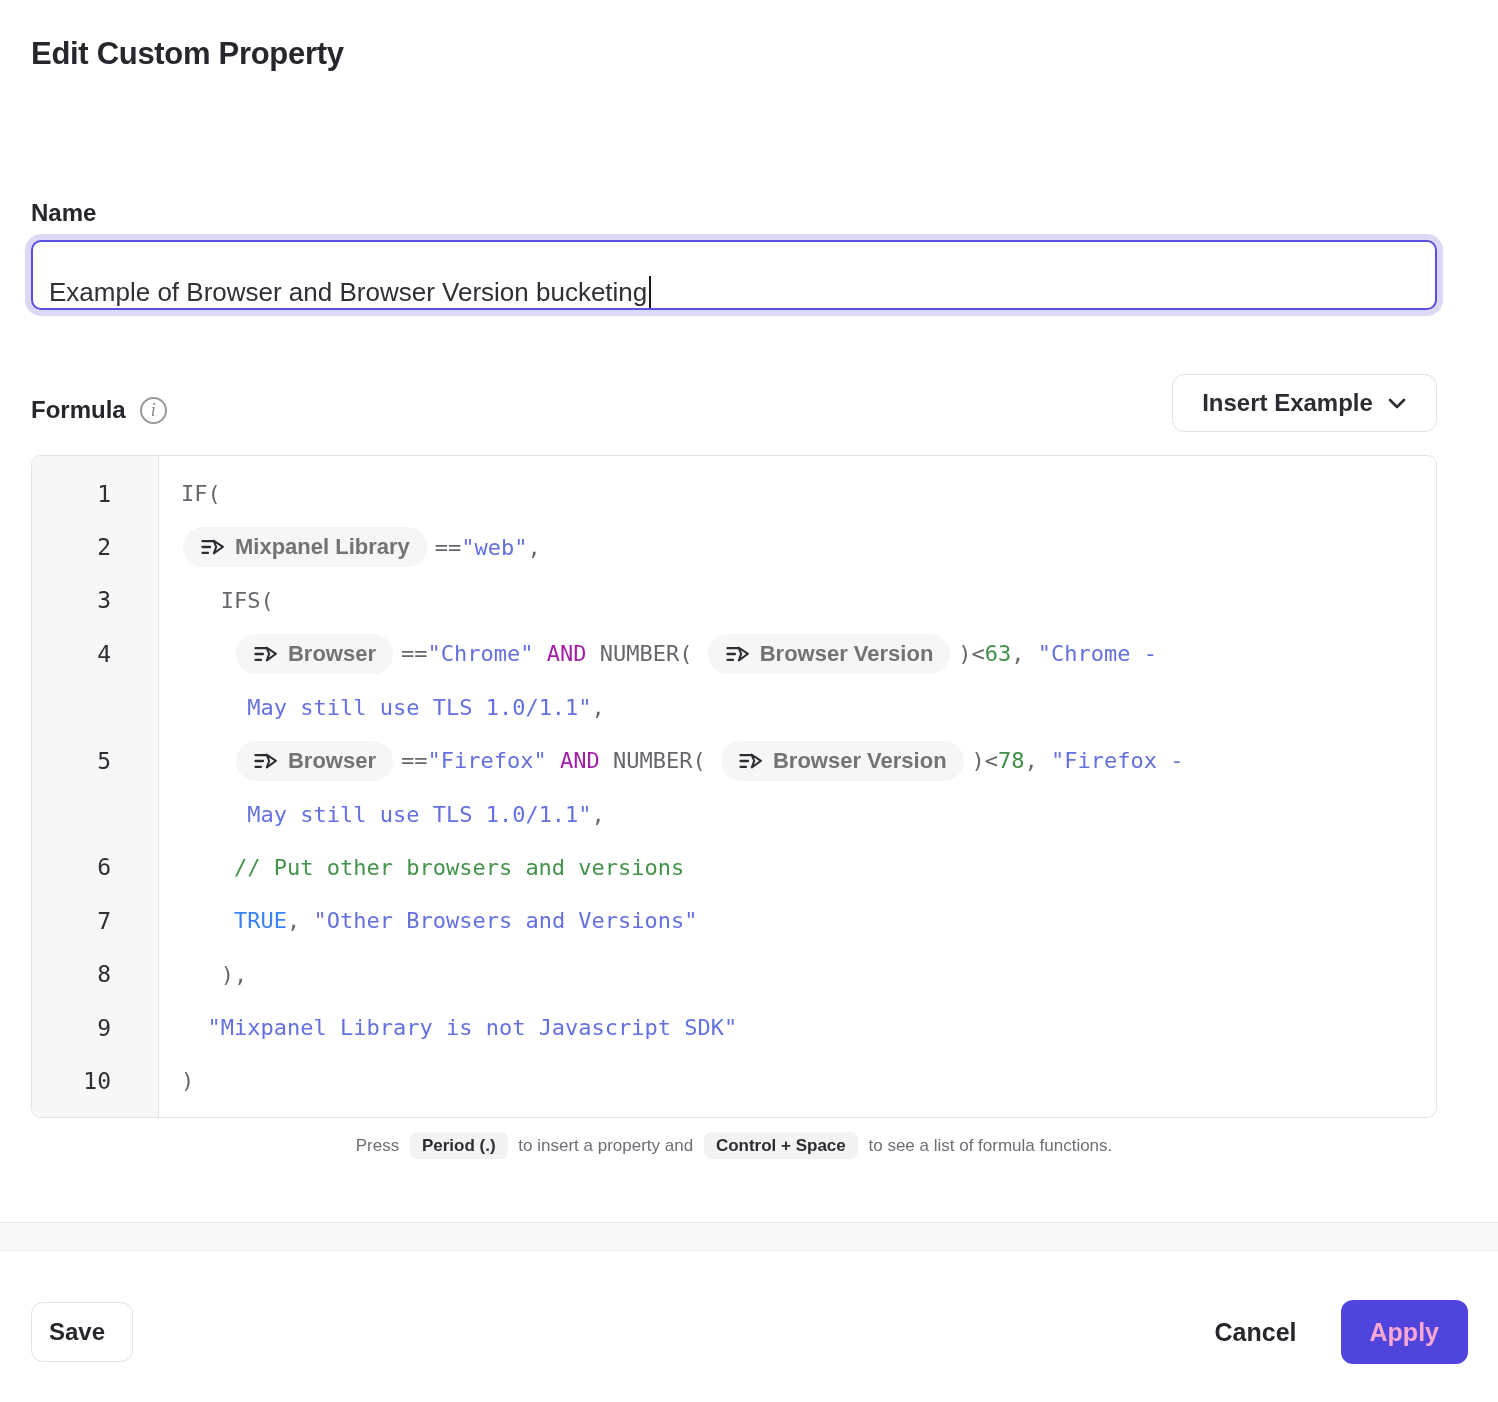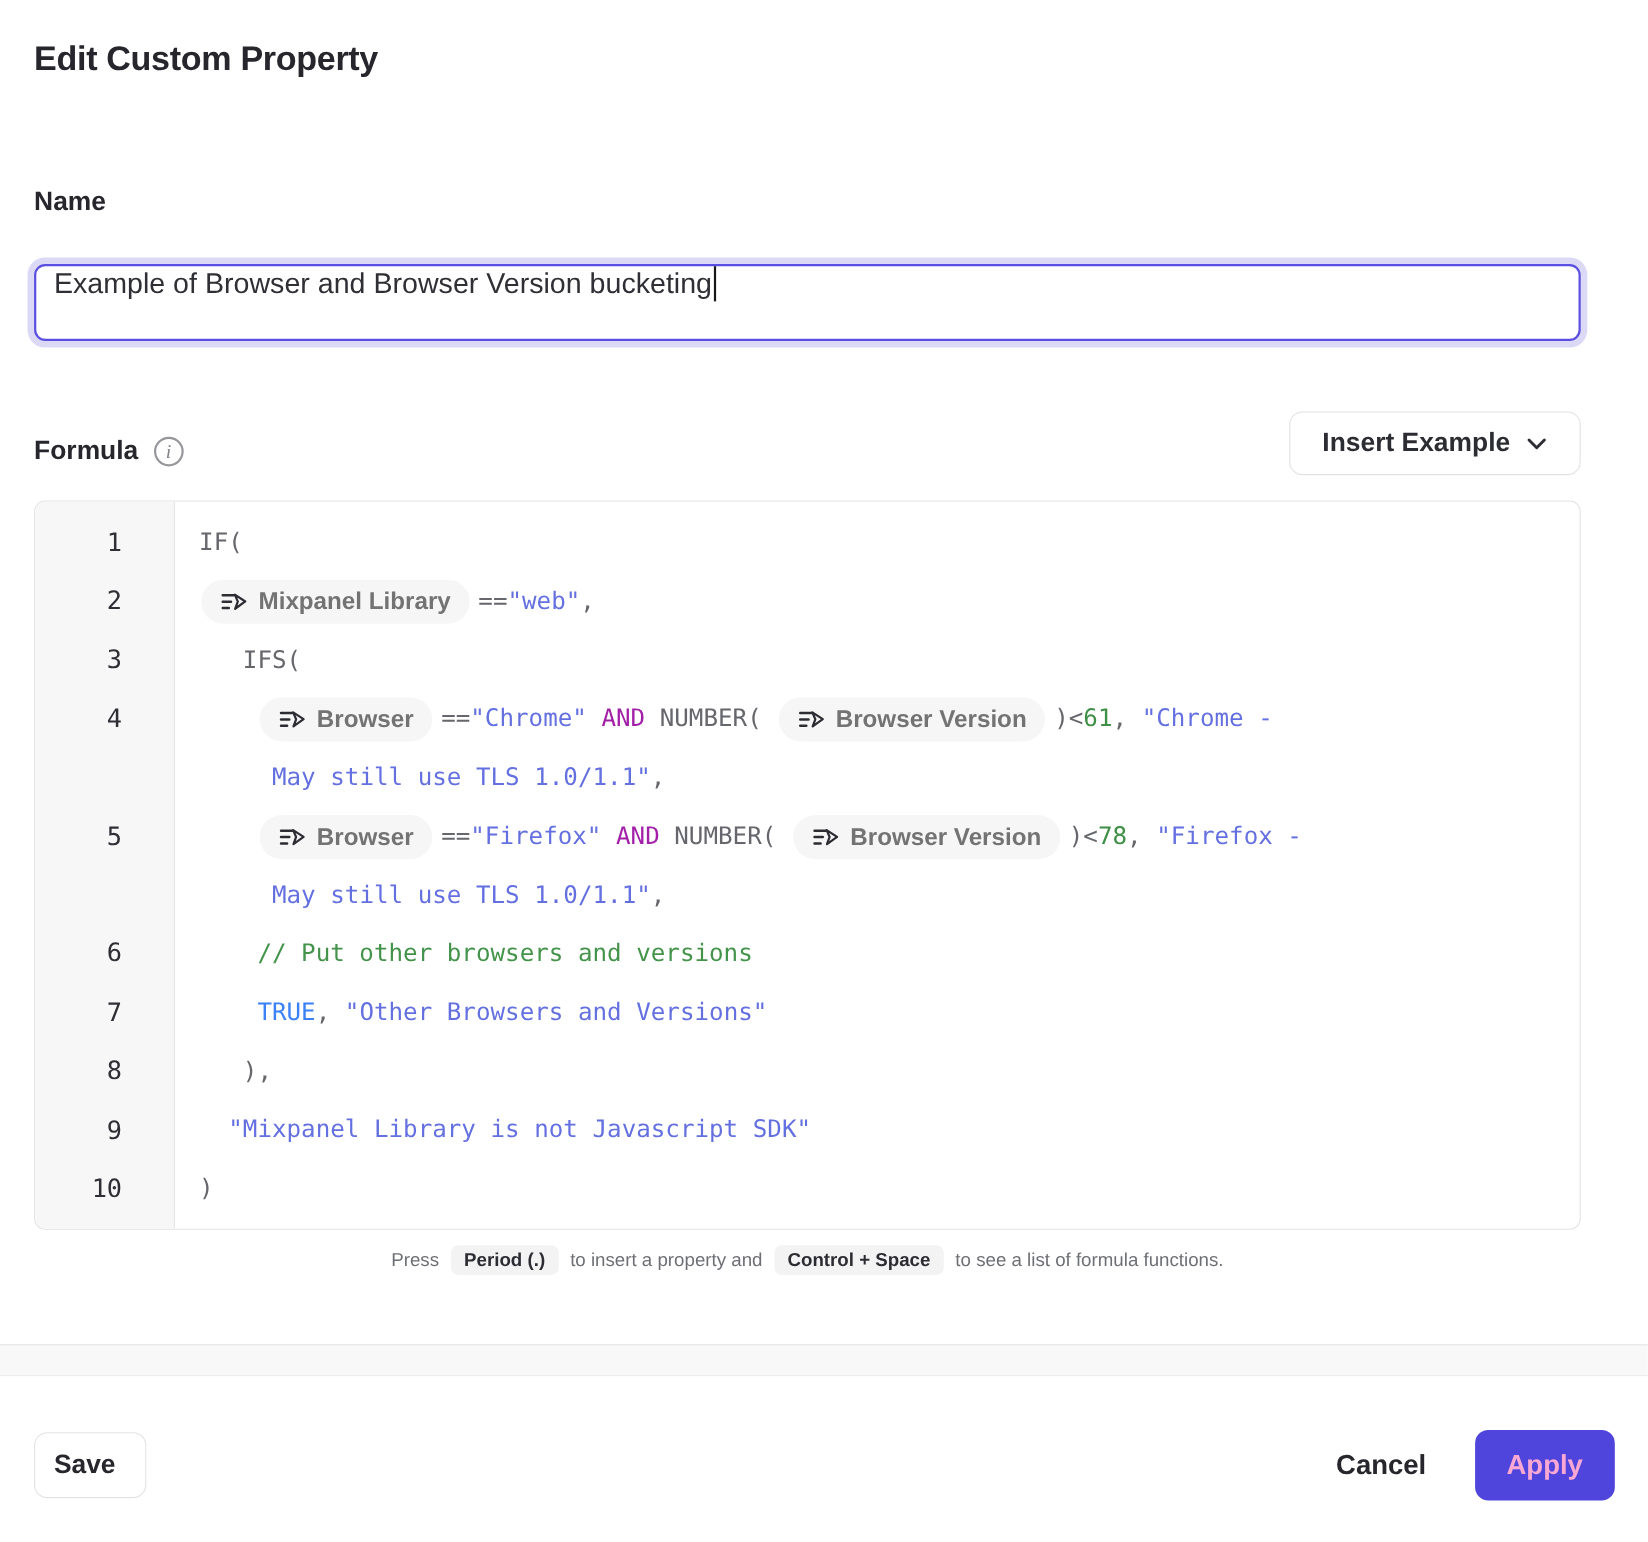--- a/index.html
+++ b/index.html
@@ -6,21 +6,21 @@
   body{
     width:1498px;height:1402px;position:relative;background:#ffffff;
     font-family:"Liberation Sans",sans-serif;color:#26262c;overflow:hidden;
   }
   .abs{position:absolute;}
   .modal-title{left:31px;top:36px;font-size:31px;font-weight:700;letter-spacing:-.3px;color:#26262c;}
   .field-label{left:31px;font-size:24px;font-weight:700;color:#26262c;}
   
   .input-halo{left:25px;top:234px;width:1418px;height:82px;border-radius:16px;background:#dcd9f7;}
   .name-input{position:absolute;left:6px;top:6px;right:6px;bottom:6px;background:#fff;
-    border:2px solid #5a4fe0;border-radius:10px;display:flex;align-items:flex-start;
+    border:2px solid #5a4fe0;border-radius:10px;display:flex;align-items:flex-end;
     padding:0 16px;font-size:26px;color:#2f2f35;box-sizing:border-box;}
   .caret{display:inline-block;width:2px;height:32px;background:#17171a;margin-left:2px;}
   
   .formula-row{left:31px;top:396px;display:flex;align-items:center;gap:14px;}
   .info-icon{display:inline-flex;align-items:center;justify-content:center;width:27px;height:27px;
     border:2px solid #96969c;border-radius:50%;color:#84848b;
     font-family:"Liberation Serif",serif;font-size:18px;font-style:italic;box-sizing:border-box;}
   .insert-btn{left:1172px;top:374px;width:265px;height:58px;background:#fff;
     border:1.5px solid #e2e2e5;border-radius:12px;display:flex;align-items:center;justify-content:center;
     gap:14px;font-size:24px;font-weight:600;color:#2c2c33;cursor:pointer;box-sizing:border-box;}
@@ -57,21 +57,21 @@
     font-family:"Liberation Sans",sans-serif;}
   .apply-btn{height:64px;padding:0 29px;background:#4f44db;border:none;border-radius:12px;color:#f9a8d4;
     font-size:25px;font-weight:600;display:flex;align-items:center;cursor:pointer;font-family:"Liberation Sans",sans-serif;}
   .chev{display:inline-flex;}
 </style>
 </head>
 <body>
 
 <div class="abs modal-title">Edit Custom Property</div>
 
-<div class="abs field-label" style="top:170px;">Name</div>
+<div class="abs field-label" style="top:199px;">Name</div>
 
 <div class="abs input-halo">
   <div class="name-input">
     <span>Example of Browser and Browser Version bucketing</span>
     <span class="caret"></span>
   </div>
 </div>
 
 <div class="abs formula-row">
   <span class="field-label" style="position:static;">Formula</span>
@@ -131,21 +131,21 @@
           <span class="sg-pl"> </span>
           <span class="sg-kw">AND</span>
           <span class="sg-pl"> NUMBER( </span>
           <span class="chip"><svg width="25" height="20" viewBox="0 0 25 20">
               <g stroke="#2c2c33" stroke-width="2.3" stroke-linecap="round" fill="none">
                 <path d="M2.5 4.2h10M2.5 10h7.5M2.5 15.8h5.5"></path>
                 <path d="M13.5 3.6 L23 9.8 L13.8 16.4 L16.2 9.9 Z" stroke-width="2" stroke-linejoin="round"></path>
               </g>
             </svg><span>Browser Version</span></span>
           <span class="sg-pl">)&lt;</span>
-          <span class="sg-nu">61</span>
+          <span class="sg-nu">63</span>
           <span class="sg-pl">, </span>
           <span class="sg-st">"Chrome -</span>
         </div>
       </div>
       <div class="code-row">
         <div class="ln"></div>
         <div class="code">
           <span class="sg-pl">     </span>
           <span class="sg-st">May still use TLS 1.0/1.1"</span>
           <span class="sg-pl">,</span>

